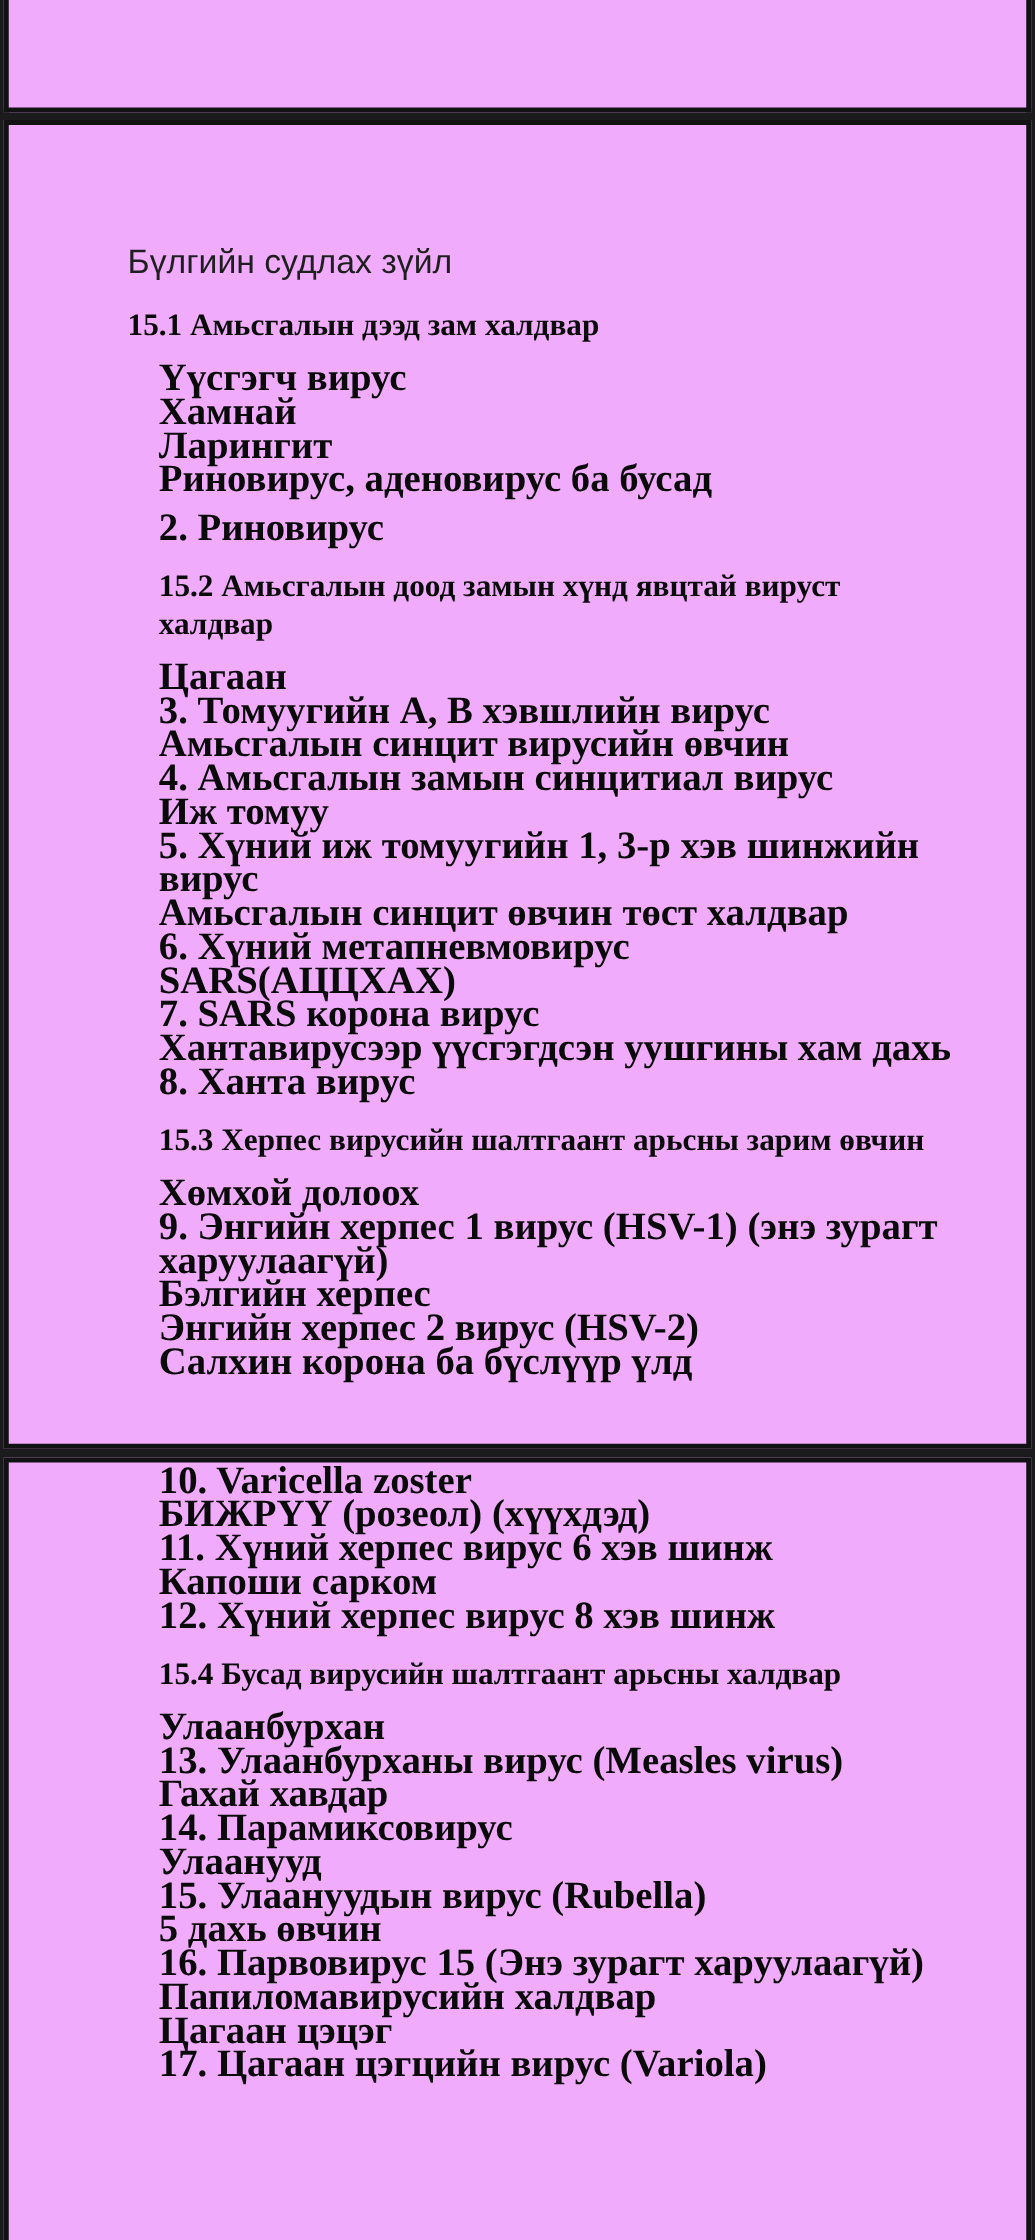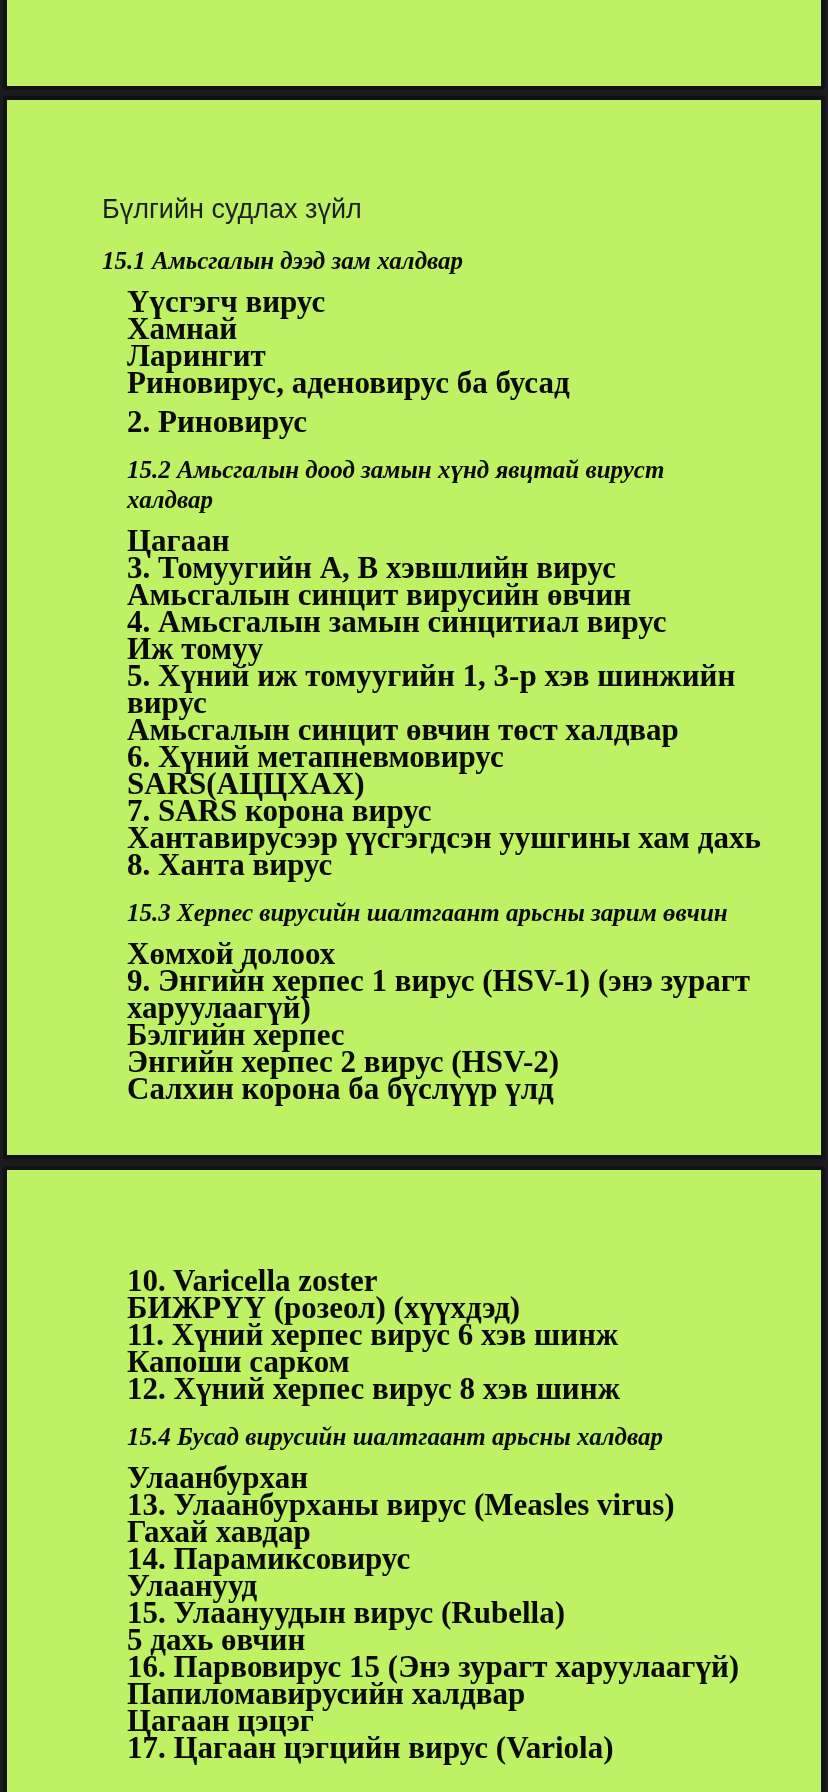--- a/index.html
+++ b/index.html
@@ -11,21 +11,21 @@
     height: 1792px;
     background: #1b1b1d;
     overflow: hidden;
     font-family: "Liberation Serif", "DejaVu Serif", serif;
   }
   .page {
     box-sizing: border-box;
     width: 822px;
     margin-left: 3px;
     margin-right: 3px;
-    background: #bef264;
+    background: #f0abfc;
     border: 4px solid #121214;
   }
   .page-partial-top {
     height: 90px;
     border-top: none;
   }
   .page-main {
     margin-top: 6px;
     height: 1063px;
   }
@@ -33,41 +33,40 @@
     margin-top: 7px;
     height: 730px;
   }
   .content {
     box-sizing: border-box;
     padding-left: 95px;
     padding-right: 38px;
     color: #0a0a0a;
   }
   .page-main .content { padding-top: 92px; }
-  .page-bottom .content { padding-top: 97px; }
+  .page-bottom .content { }
 
   .block { margin-left: 25px; }
   .block.no-indent { margin-left: 0; }
   .block.subtitle { margin-top: 0; }
   .block.heading { margin-top: 20px; }
   .block.para { margin-top: 12px; }
   .content > .block:first-child { margin-top: 0; }
 
   .subtitle .line {
     font-family: "Liberation Sans", "DejaVu Sans", sans-serif;
     font-size: 27px;
     line-height: 34px;
     font-weight: 400;
     color: #1f1f1f;
   }
   .heading .line {
     font-size: 25px;
     line-height: 30px;
     font-weight: 700;
-    font-style: italic;
   }
   .para .line {
     font-size: 31px;
     line-height: 27px;
     font-weight: 700;
   }
 </style>
 </head>
 <body>
 

